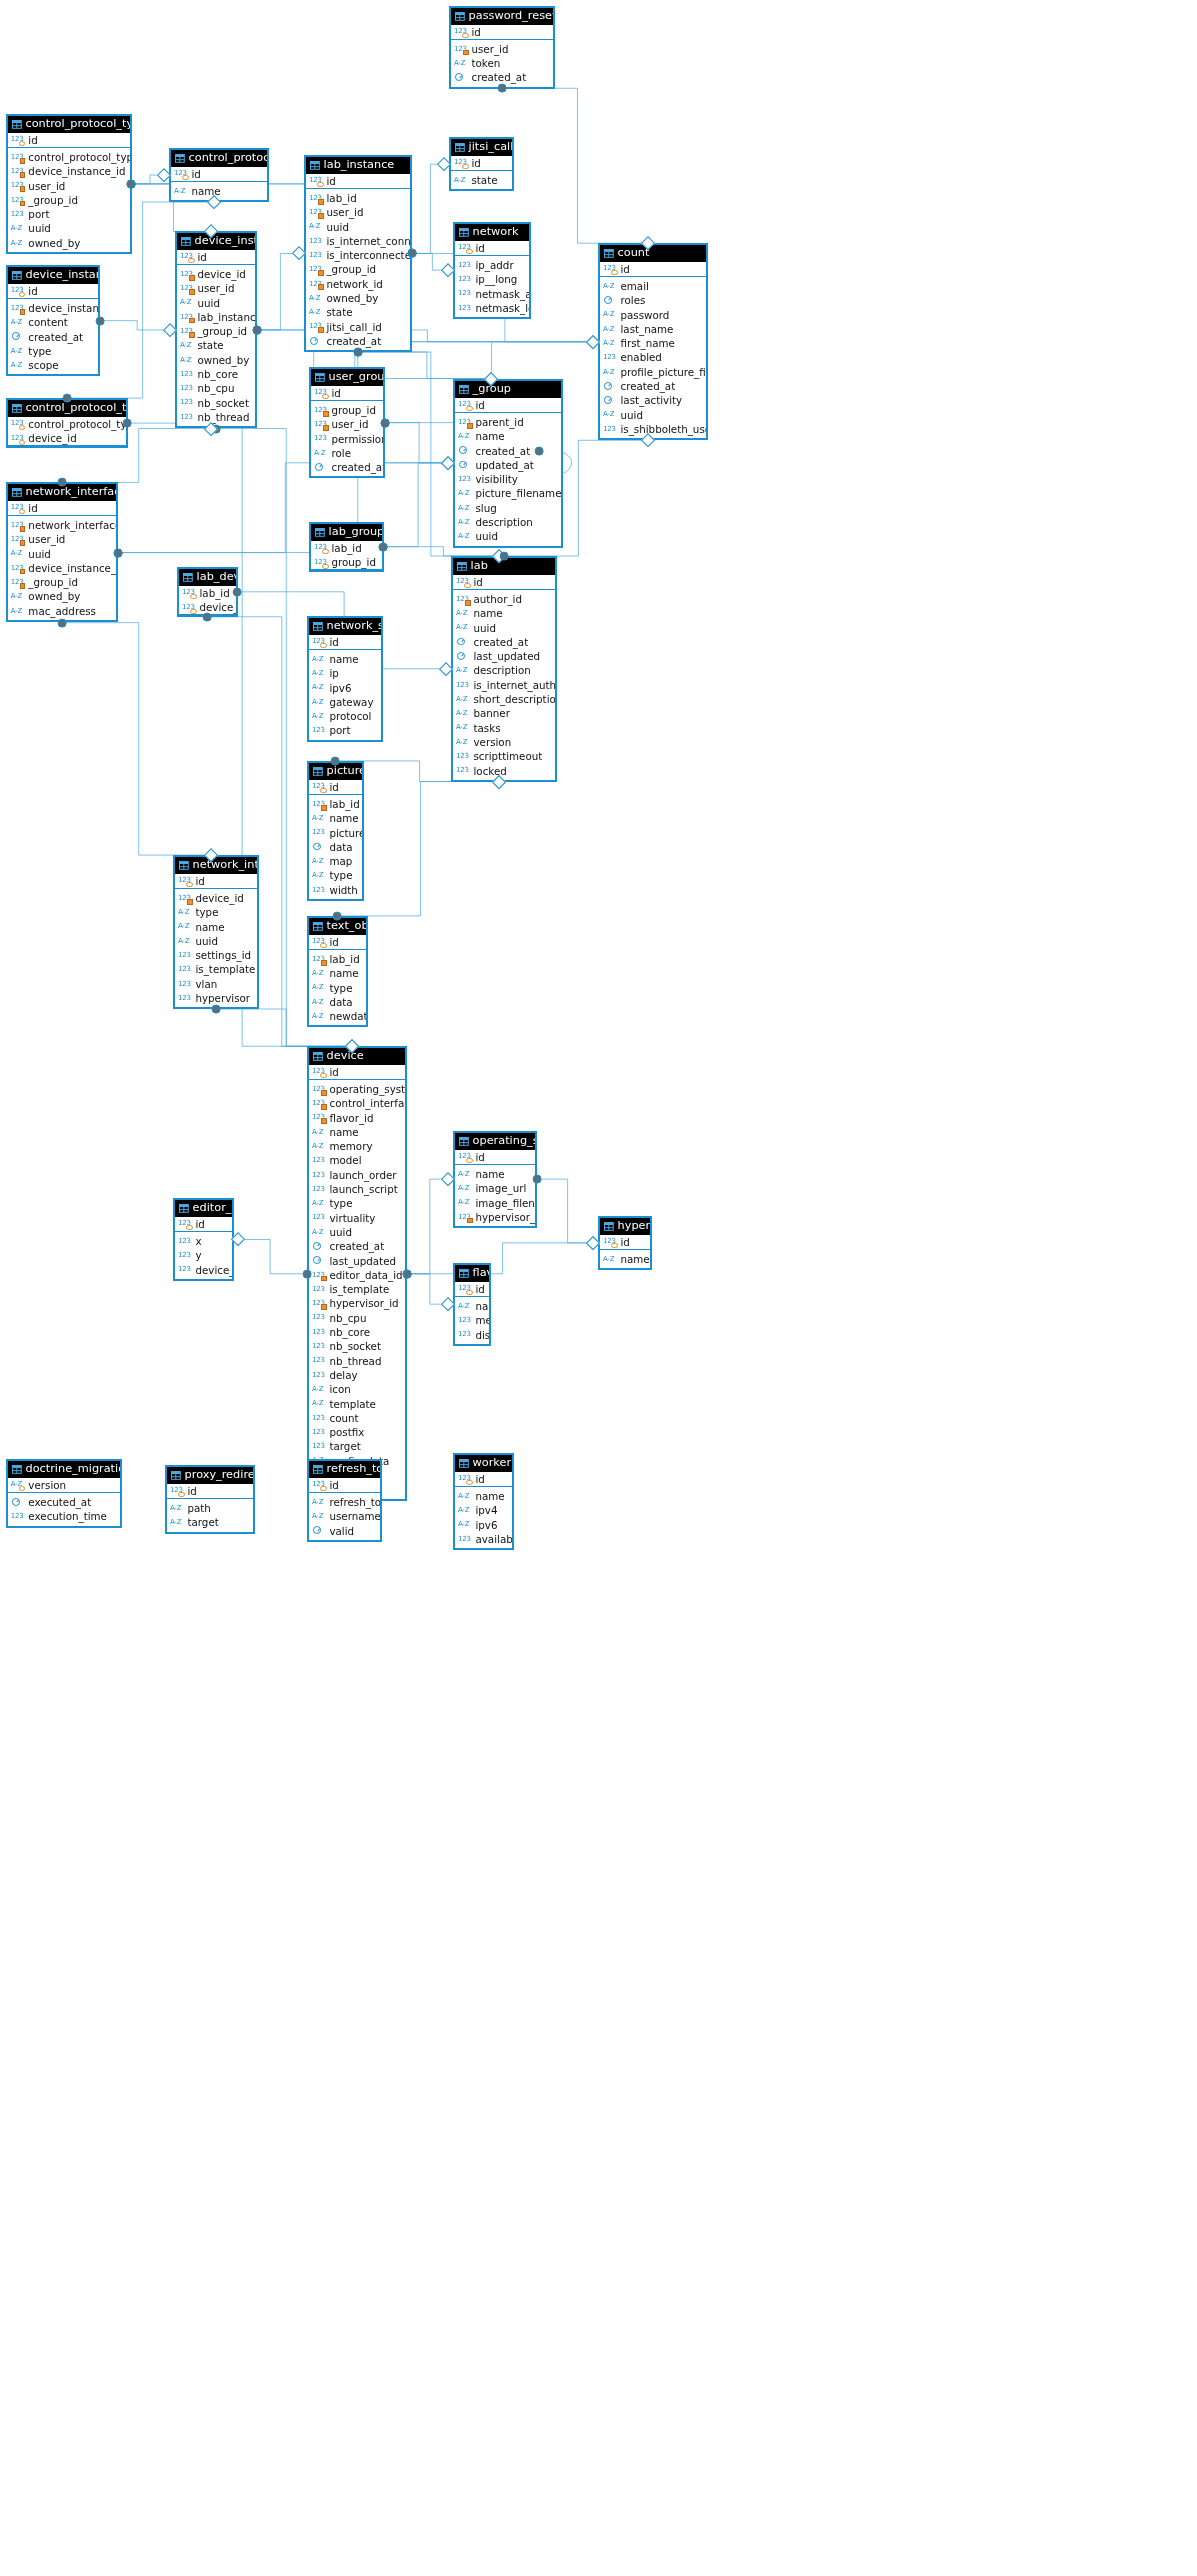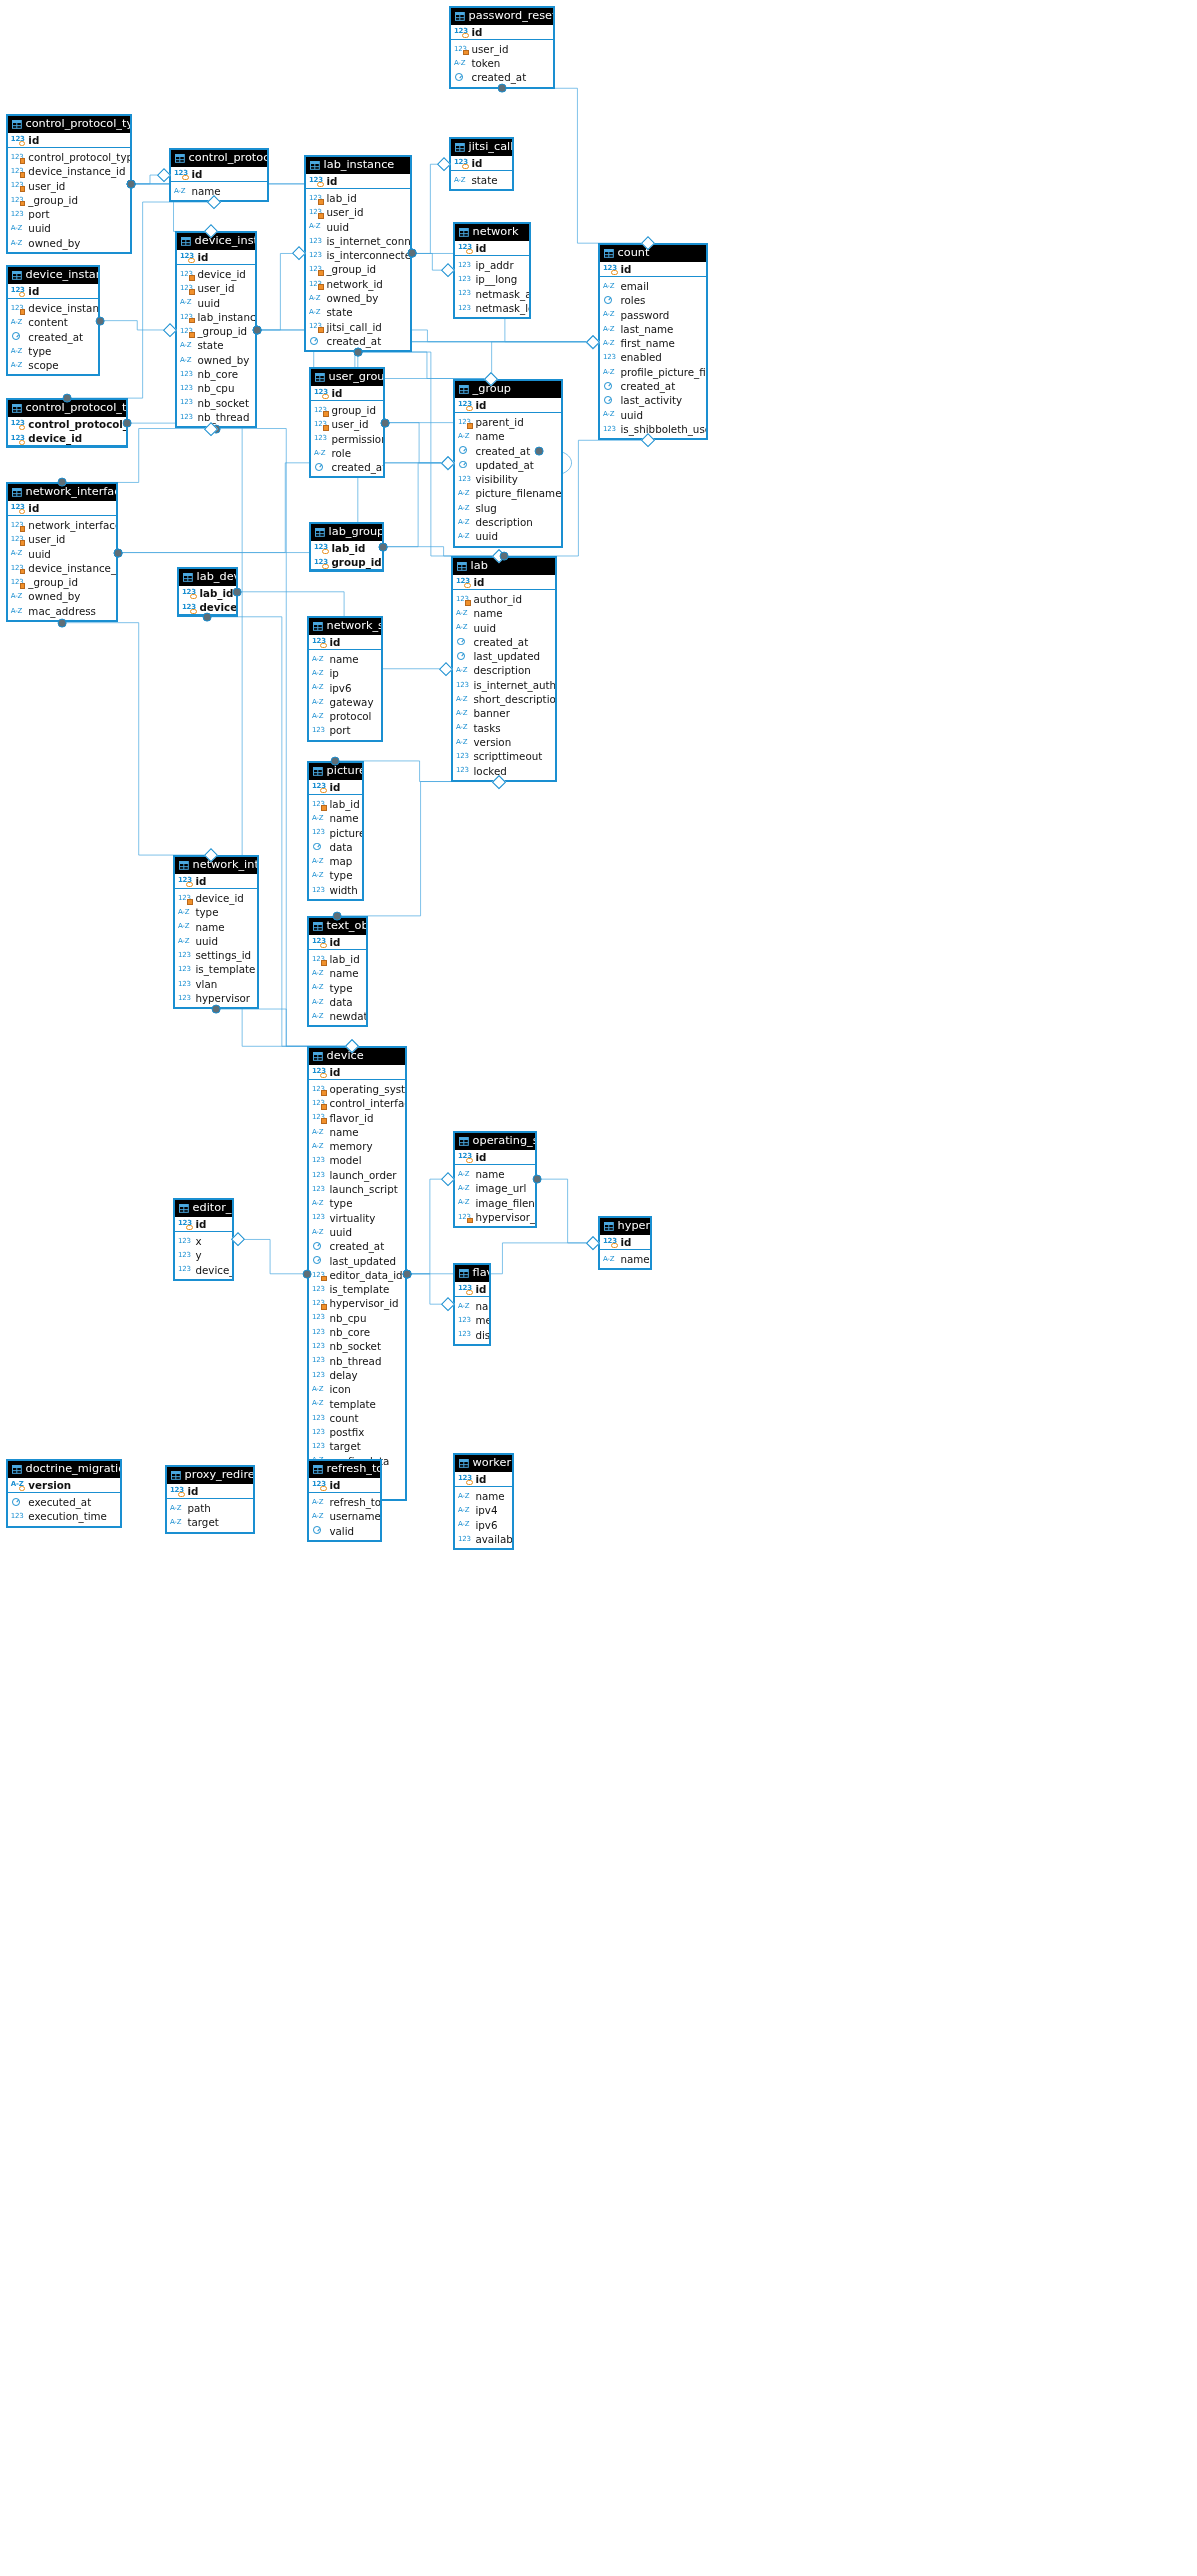--- a/index.html
+++ b/index.html
@@ -40,21 +40,21 @@
     line-height:14.3px;
     font-size:10.3px;
     color:#111111;
     padding-left:2.9px;
     white-space:nowrap;
     display:flex;
     align-items:center;
     gap:2.9px;
     overflow:hidden;
   }
-  .field.pk{font-weight:bold;}
+  .field.pk{font-weight:normal;}
   .ftype{
     flex:0 0 auto;
     width:14.7px;
     font-size:7px;
     color:#1a8fd1;
     letter-spacing:-0.2px;
     position:relative;
     display:inline-block;
     height:10.8px;
     line-height:10.8px;

